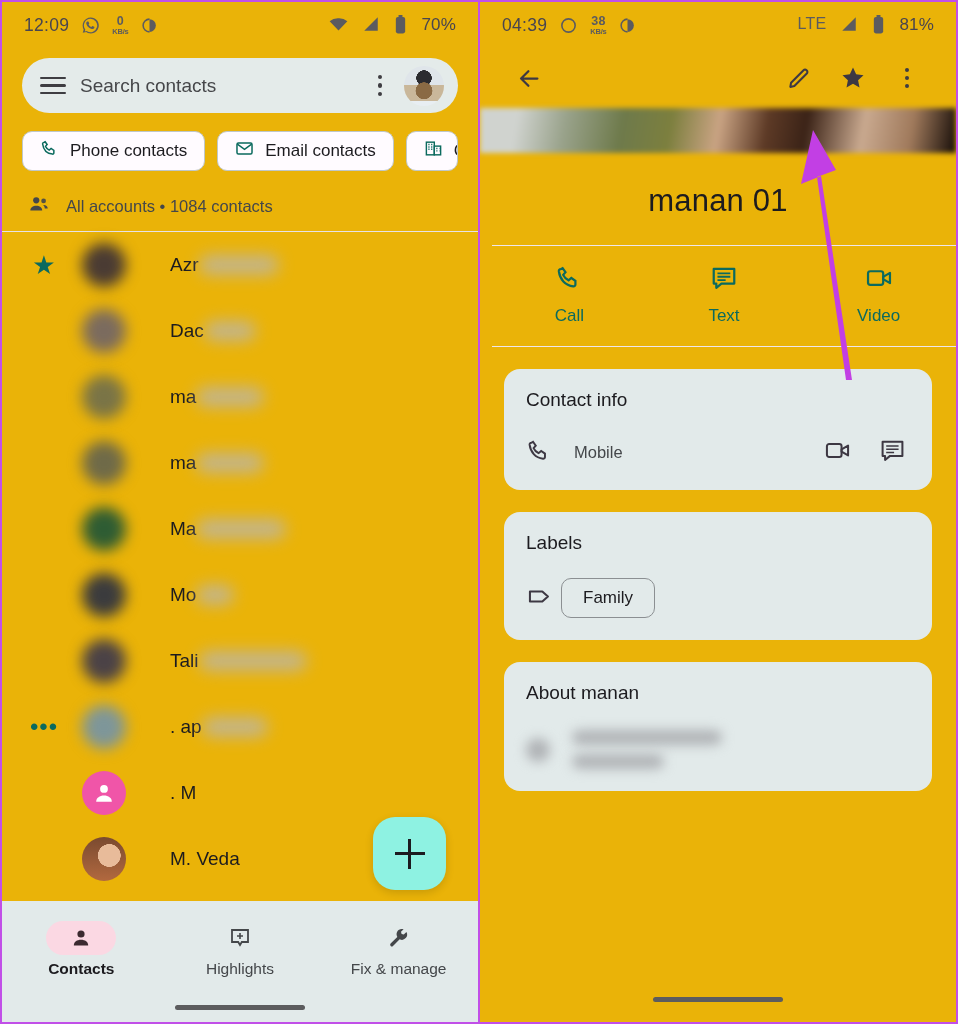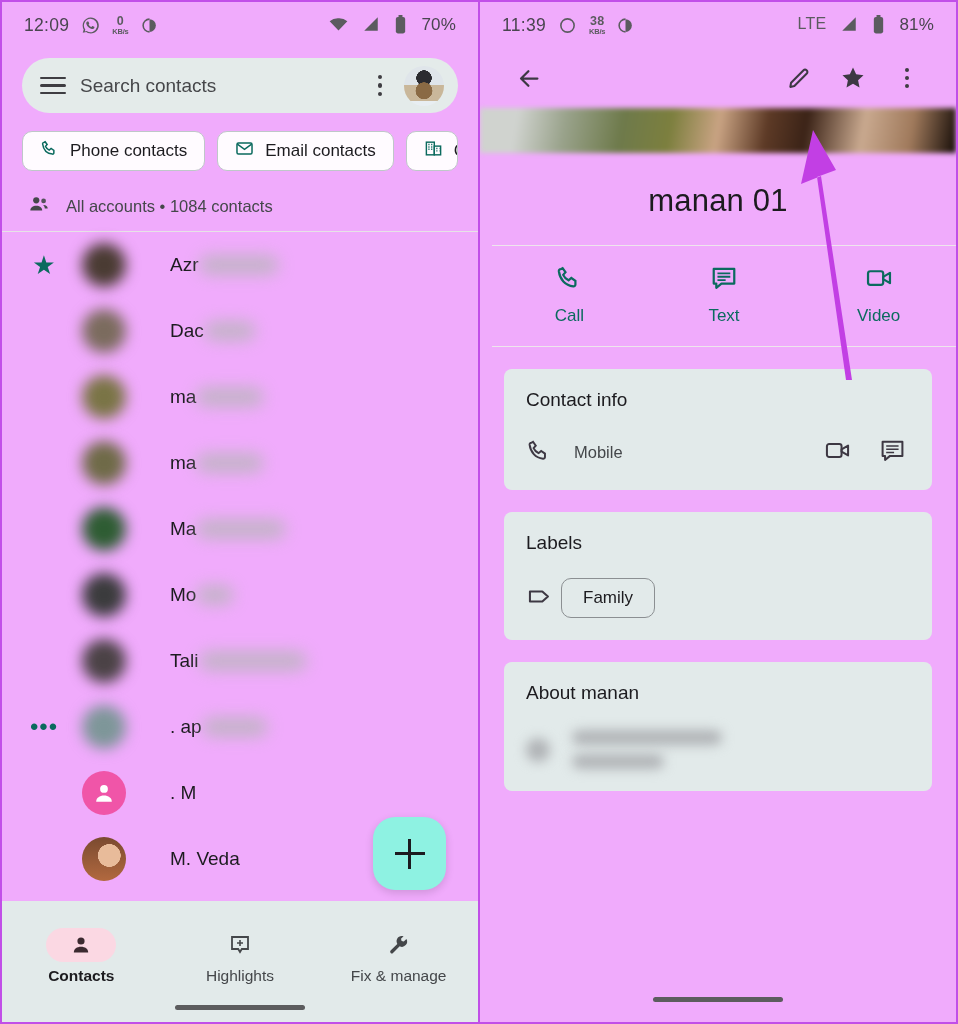--- a/index.html
+++ b/index.html
@@ -7,21 +7,21 @@
     width: 958px; height: 1024px;
     font-family: "Liberation Sans", sans-serif;
     background: #ffffff;
     overflow: hidden;
   }
   .screens { display: flex; width: 958px; height: 1024px; }
 
   .phone {
     position: relative;
     width: 479px; height: 1024px;
-    background: #f0abfc;
+    background: #eab308;
     border: 2px solid #c14fe8;
     overflow: hidden;
   }
   .phone.left  { border-right-width: 1px; }
   .phone.right { border-left-width: 1px; }
 
   
   .statusbar {
     height: 46px;
     display: flex; align-items: center;
@@ -123,21 +123,21 @@
   }
   .fab .plus:before { left: 13px; top: 0; width: 3.4px; height: 30px; }
   .fab .plus:after  { top: 13px; left: 0; width: 30px; height: 3.4px; }
 
   
   .bottomnav {
     position: absolute; left: 0; right: 0; bottom: 0;
     height: 121px; background: #e2eaea;
     display: flex; flex-direction: column;
   }
-  .navitems { display: flex; flex: 1; padding-top: 27px; }
+  .navitems { display: flex; flex: 1; padding-top: 20px; }
   .navitem { flex: 1; display: flex; flex-direction: column; align-items: center; gap: 5px; }
   .navpill {
     width: 70px; height: 34px; border-radius: 17px;
     display: flex; align-items: center; justify-content: center;
   }
   .navpill.on { background: #fbd8e3; }
   .navlabel { font-size: 15.5px; color: #44474a; }
   .navlabel.on { color: #1c1b1f; font-weight: 700; }
   .gesturebar {
     height: 30px; display: flex; align-items: center; justify-content: center;
@@ -167,21 +167,21 @@
     display: flex; border-top: 1px solid #eee6ec; border-bottom: 1px solid #eee6ec;
     padding: 18px 0 20px 0;
     margin-left: 12px;
   }
   .action { flex: 1; display: flex; flex-direction: column; align-items: center; gap: 10px; }
   .action .lbl { font-size: 17px; color: #0b6a5e; }
 
   .card {
     margin: 22px 24px 0 24px;
     background: #e2eaea;
-    border-radius: 8px;
+    border-radius: 16px;
     padding: 20px 22px 22px 22px;
   }
   .card-title { font-size: 19px; color: #1c1b1f; }
   .info-row { display: flex; align-items: center; margin-top: 26px; gap: 22px; }
   .info-text { flex: 1; }
   .info-blur {
     width: 160px; height: 16px; border-radius: 8px;
     background: #a9abae; filter: blur(7px); opacity: .85; margin-bottom: 8px;
   }
   .info-sub { font-size: 16.5px; color: #44474a; }
@@ -432,21 +432,21 @@
       <div class="gesturebar">
           <i></i>
         </div>
     </div>
   </div>
 
   <div class="phone right">
 
     <div class="statusbar">
       <div class="sb-left">
-        <span class="sb-time">11:39</span>
+        <span class="sb-time">04:39</span>
         <span class="sb-icon">
           <svg width="19" height="19" viewBox="0 0 24 24" fill="none" stroke="#5b5b5f" stroke-width="2">
               <circle cx="12" cy="12" r="8.4"></circle>
             </svg>
         </span>
         <span class="kbs">
           <span class="num">38</span>
           <span class="unit">KB/s</span>
         </span>
         <span class="sb-icon">

